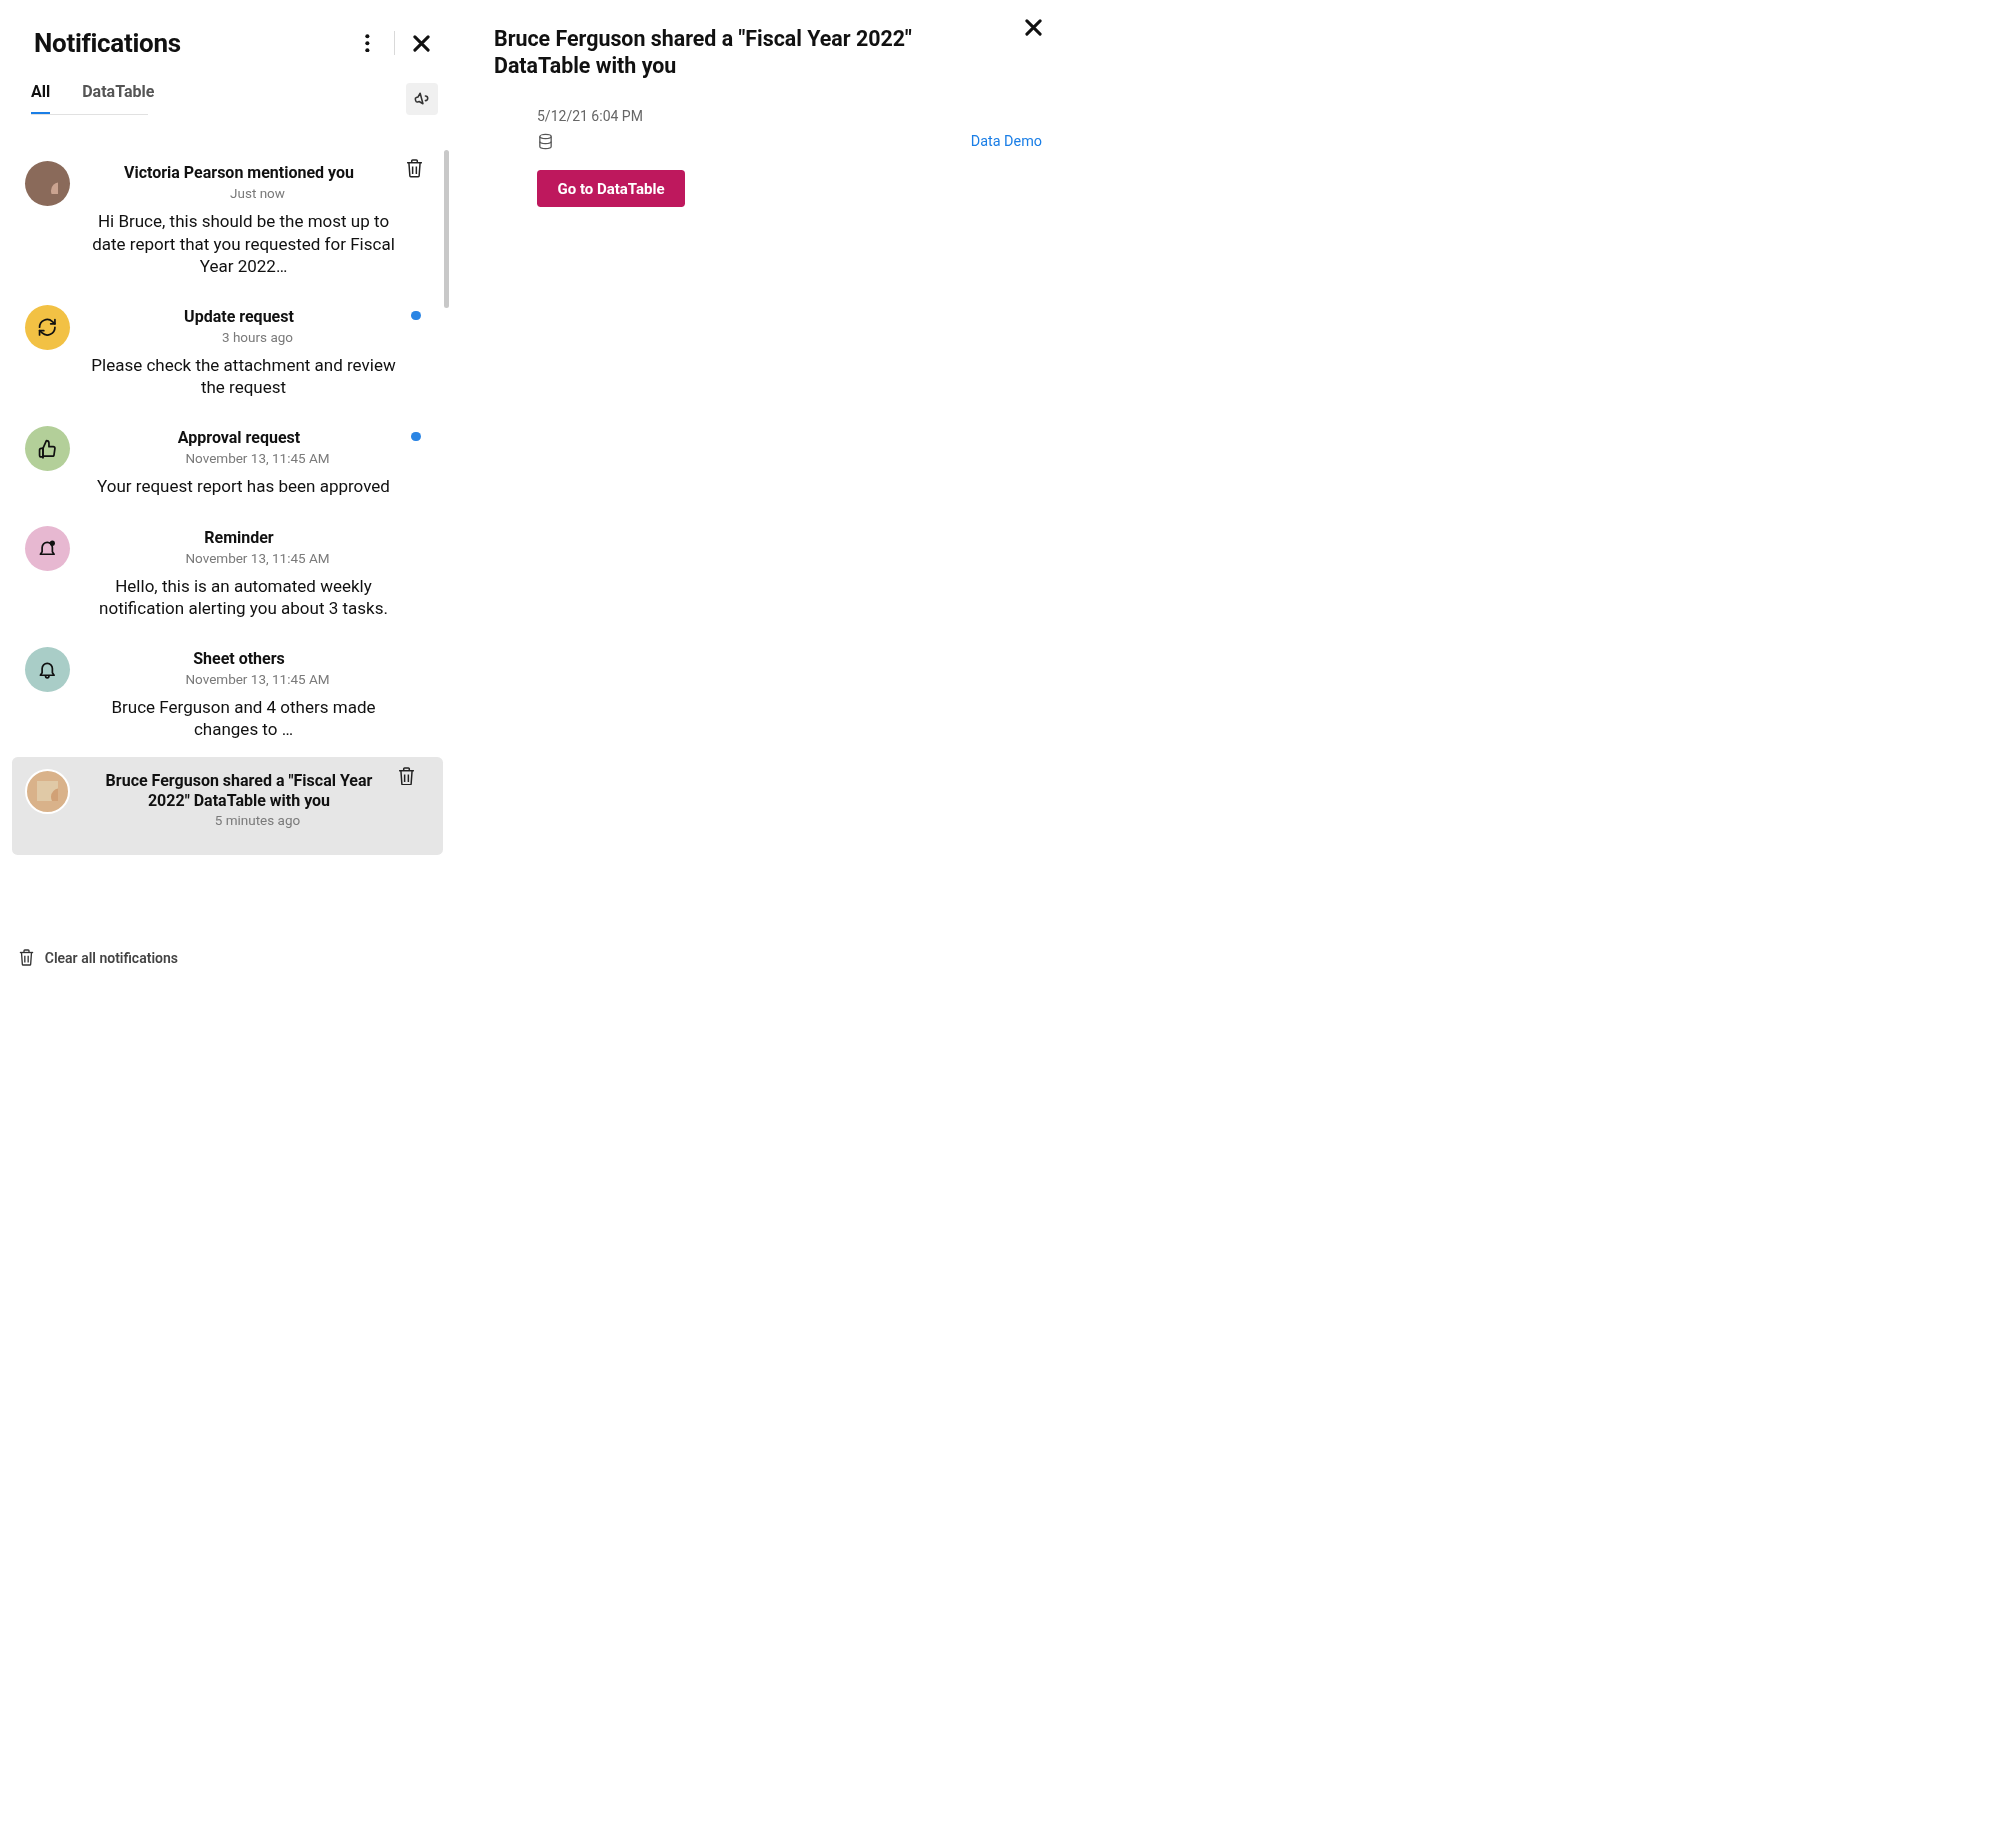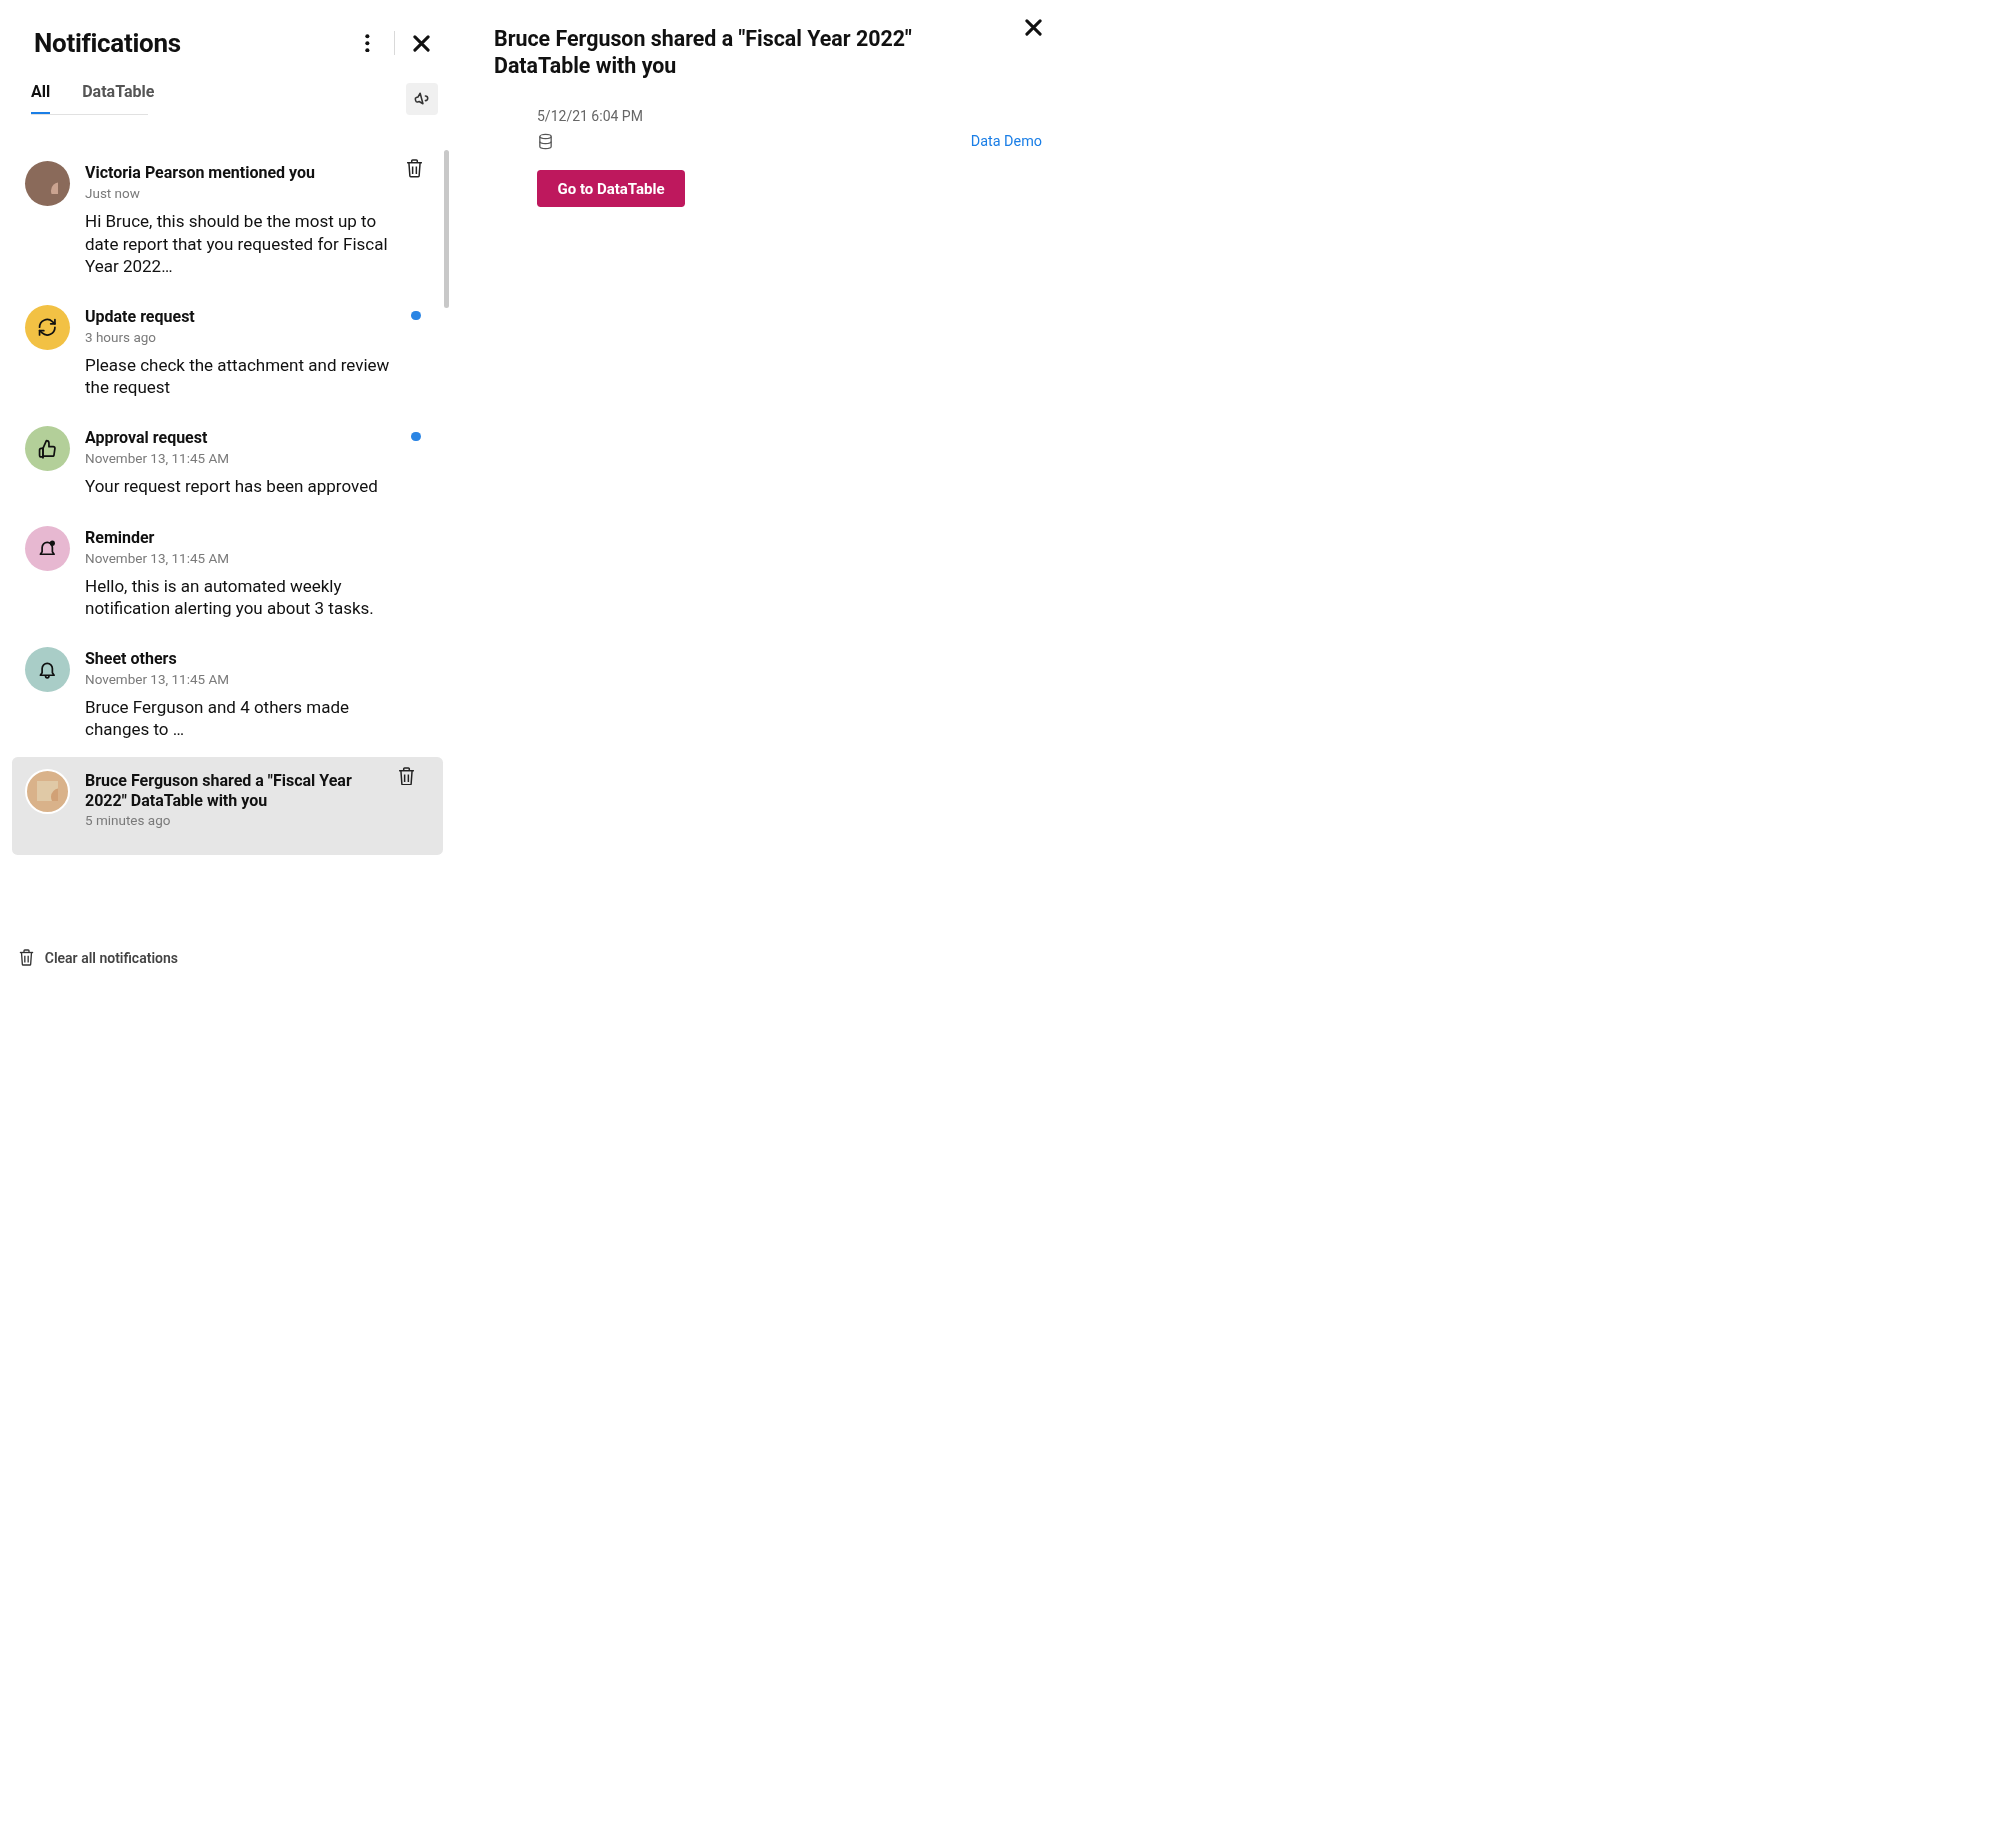--- a/index.html
+++ b/index.html
@@ -119,20 +119,21 @@
     border-radius: 2.8px;
   }
   .notif-list {
     padding: 0 12px 37px 12px;
   }
   .notif-item {
     display: flex;
     padding: 11.2px 13px 17px 13px;
     border-radius: 5.6px;
     position: relative;
+    text-align: center;
   }
   .notif-item.selected {
     background: #e6e6e6;
   }
   .avatar {
     width: 45px;
     height: 45px;
     border-radius: 50%;
     flex-shrink: 0;
     display: flex;

